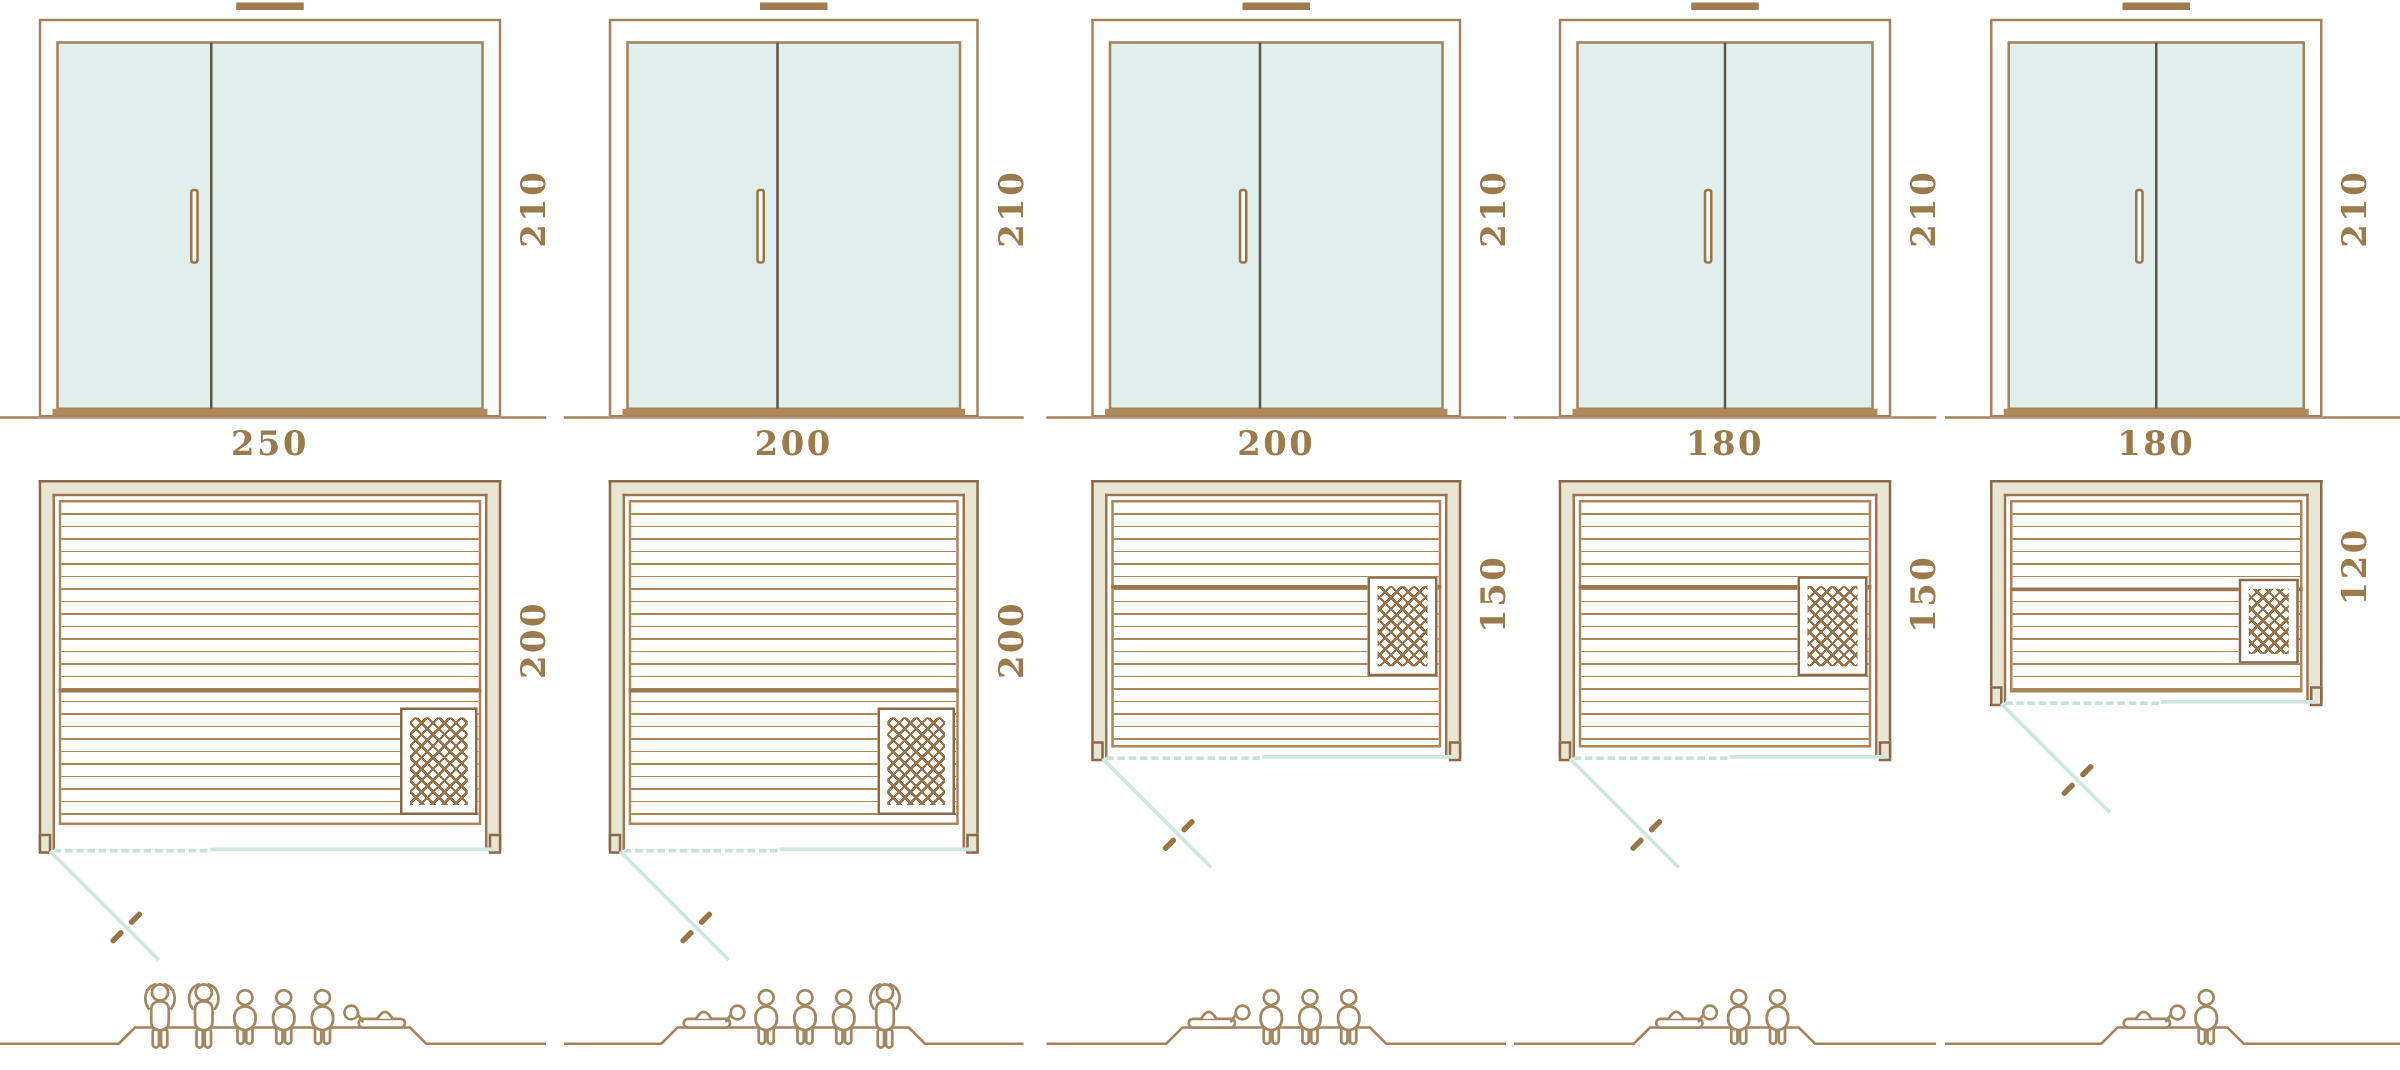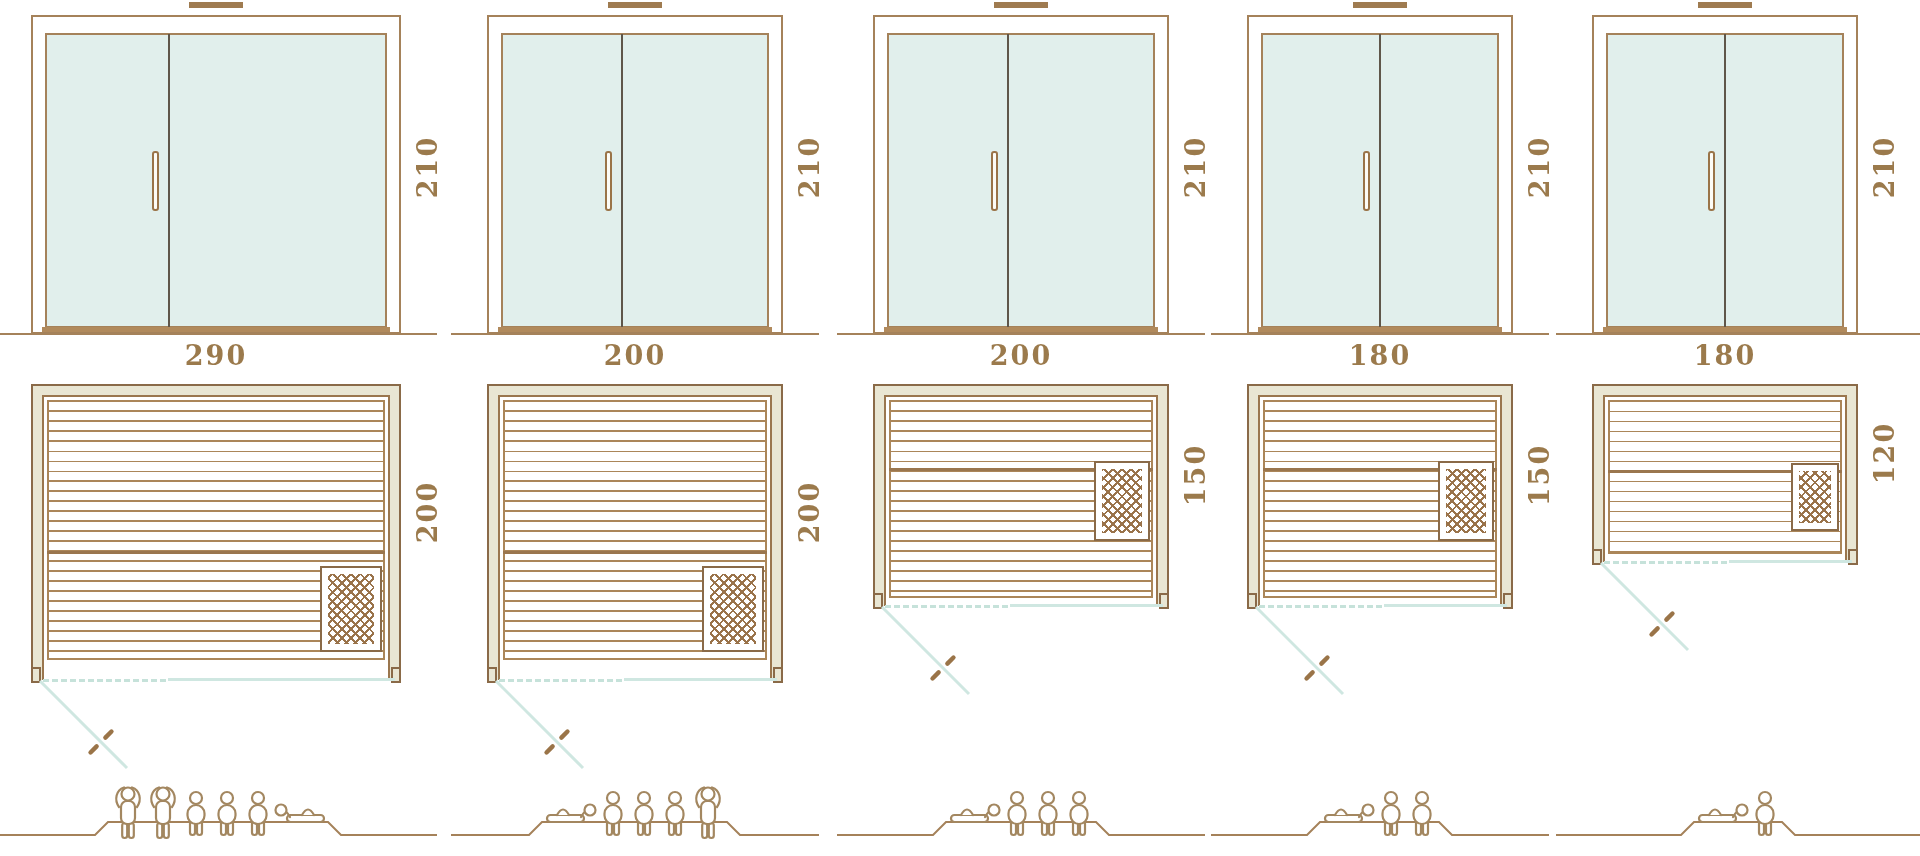--- a/index.html
+++ b/index.html
@@ -42,21 +42,21 @@
   <div class="col">
     <div class="ground" style="left: 0px; width: 437px;"></div>
     <div class="door" style="left: 31px; width: 370px;">
       <div class="chimney"></div>
       <div class="glass">
         <div class="divider" style="left: calc(36% - 1px);"></div>
         <div class="handle" style="left: 36%;"></div>
       </div>
       <div class="sill"></div>
     </div>
-    <div class="dim dim-w" style="left: 31px; width: 370px;">290</div>
+    <div class="dim dim-w" style="left: 31px; width: 370px;">250</div>
     <div class="dim dim-v dim-h" style="left: 383px; top: 152px;">210</div>
     <div class="plan" style="left: 31px; width: 370px; height: 296px;">
       <div class="interior">
         <div class="slats" style="bottom: 20px;"></div>
         <div class="benchline" style="top: 154px;"></div>
         <div class="heater" style="width: 62px; height: 86px; bottom: 28px;">
           <div class="coals"></div>
         </div>
       </div>
       <div class="post post-l"></div>

